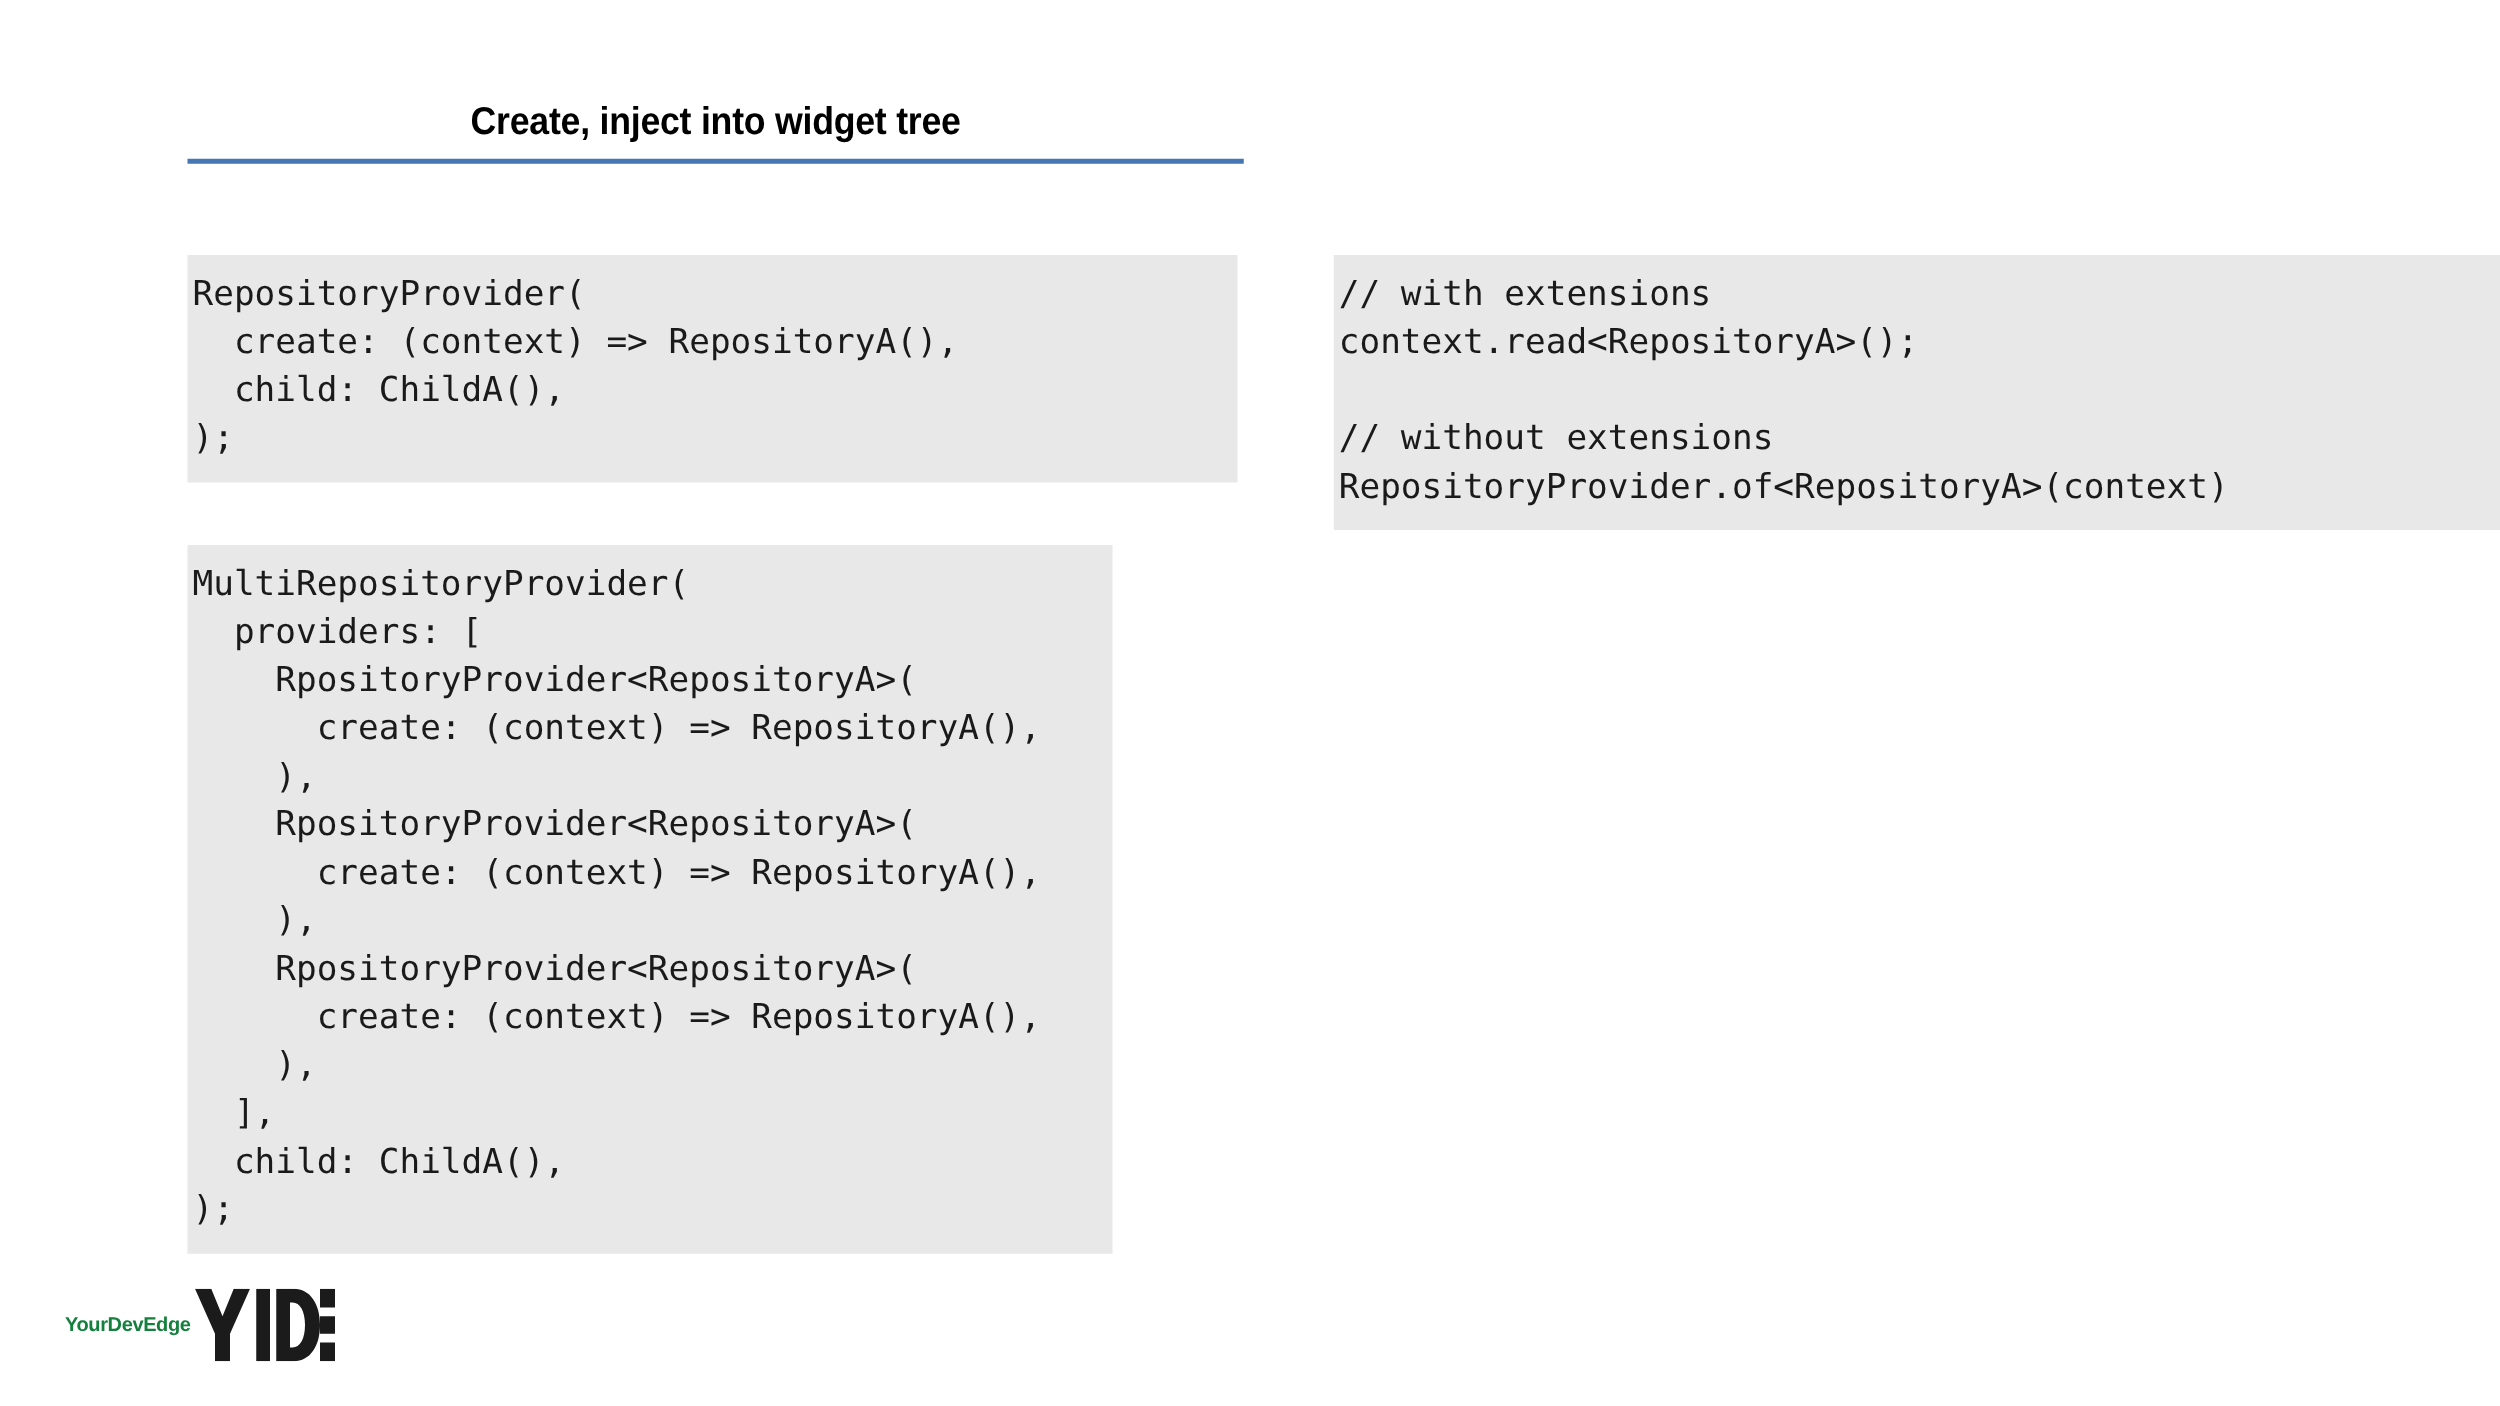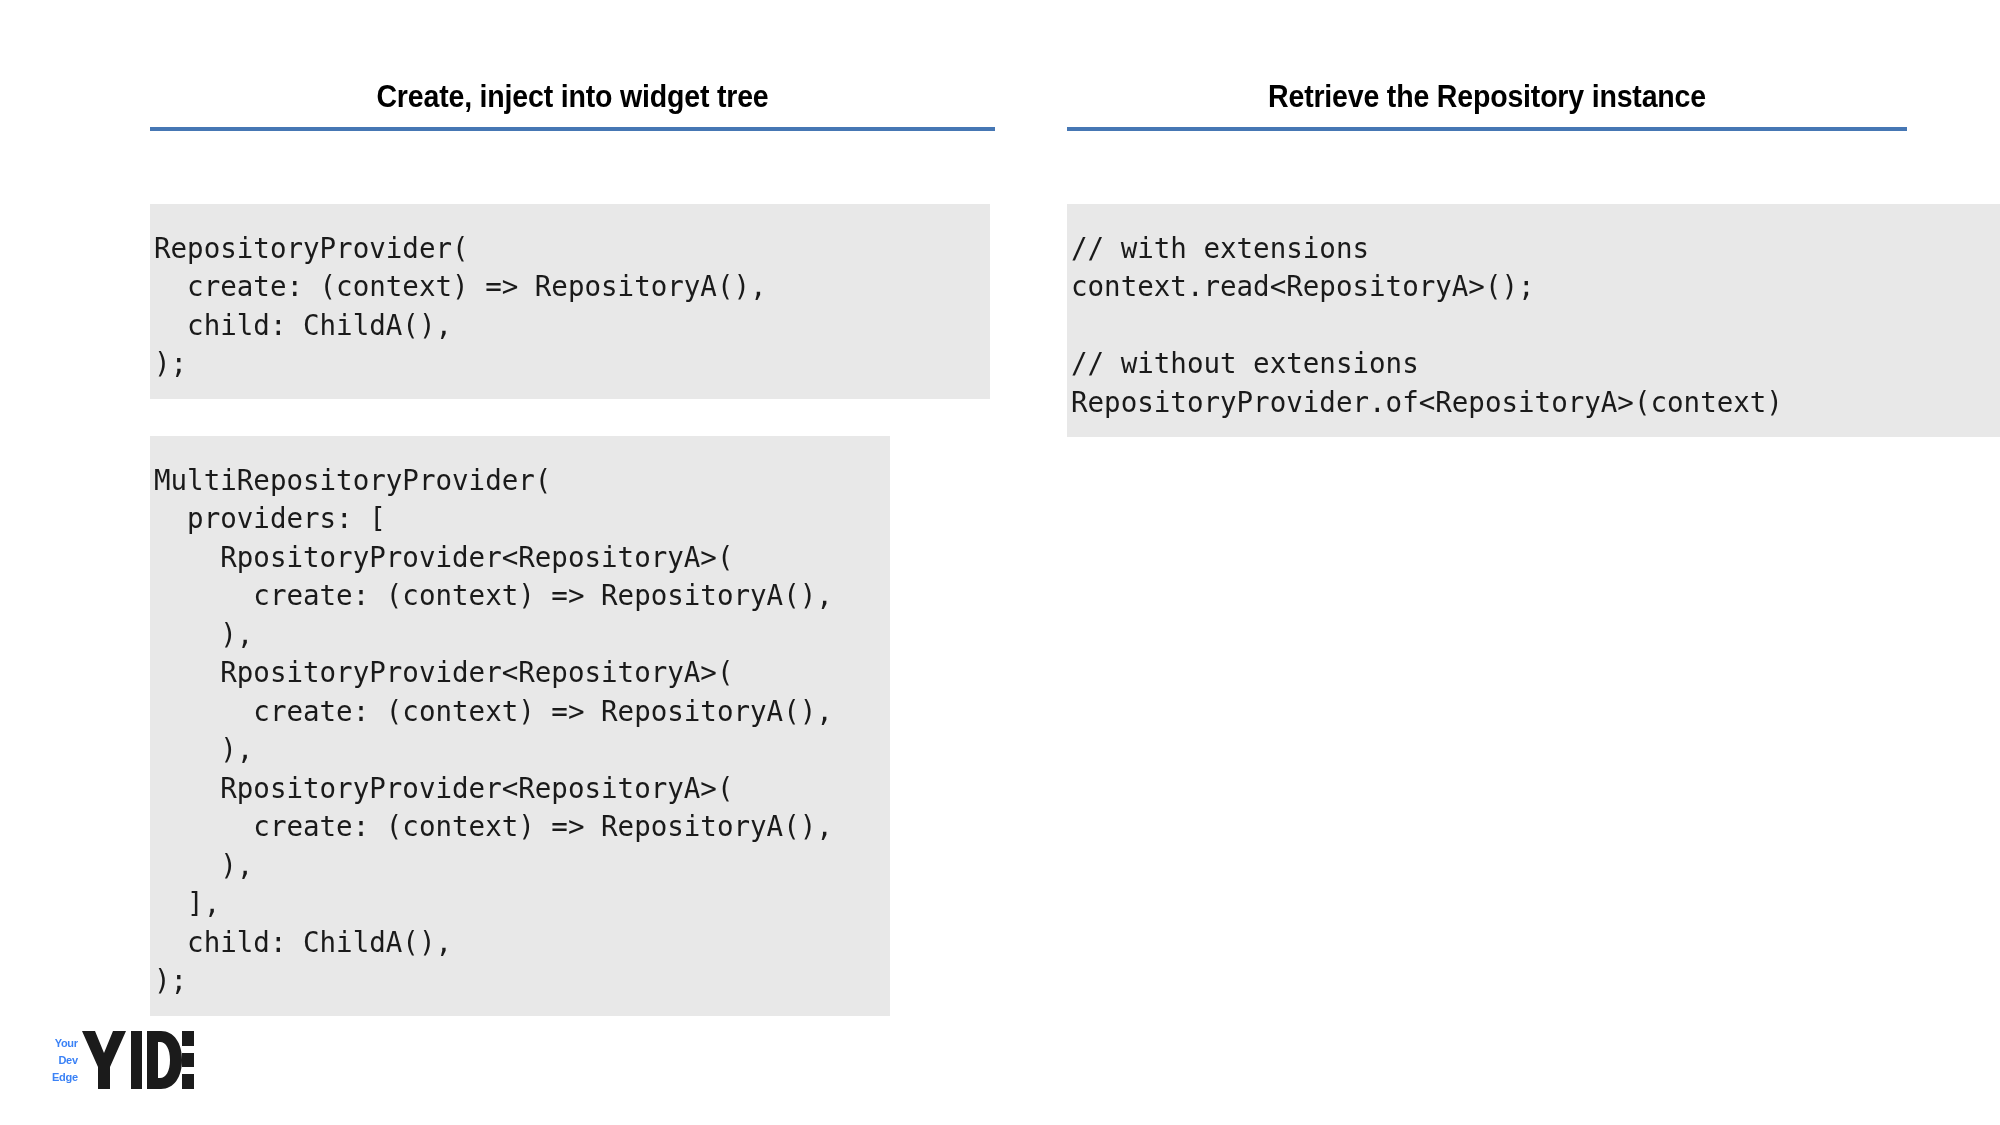--- a/index.html
+++ b/index.html
@@ -52,21 +52,21 @@
   }
 
   
   .code-panel {
     background: #e8e8e8;
     color: #1a1a1a;
     font-family: "DejaVu Sans Mono", monospace;
     font-size: 27.5px;
     line-height: 38.5px;
     white-space: pre;
-    padding: 25px 16px 16px 4px;
+    padding: 12px 16px 16px 4px;
     box-sizing: border-box;
     overflow: hidden;
   }
 
   .panel-left-1 {
     position: absolute;
     left: 150px;
     top: 176px;
     width: 840px;
   }
@@ -87,49 +87,45 @@
   .logo {
     position: absolute;
     left: 52px;
     bottom: 36px;
     display: flex;
     align-items: center;
     height: 58px;
   }
   .logo-words {
     display: flex;
-    flex-direction: column;
+    flex-direction: row;
     justify-content: center;
     font-family: "Liberation Sans", sans-serif;
     font-weight: bold;
-    font-size: 11px;
+    font-size: 16px;
     line-height: 17px;
-    color: #3b82f6;
+    color: #15803d;
     text-align: right;
     margin-right: 4px;
     letter-spacing: -0.3px;
   }
   .logo-mark {
     display: block;
   }
 </style>
 </head>
 <body>
 
 <div class="slide">
 
   <div class="column left">
     <div class="col-heading">Create, inject into widget tree</div>
     <div class="rule"></div>
   </div>
 
-  <div class="column right">
-    <div class="col-heading">Retrieve the Repository instance</div>
-    <div class="rule"></div>
-  </div>
 
   <pre class="code-panel panel-left-1">RepositoryProvider(
   create: (context) =&gt; RepositoryA(),
   child: ChildA(),
 );</pre>
 
   <pre class="code-panel panel-left-2">MultiRepositoryProvider(
   providers: [
     RpositoryProvider&lt;RepositoryA&gt;(
       create: (context) =&gt; RepositoryA(),

